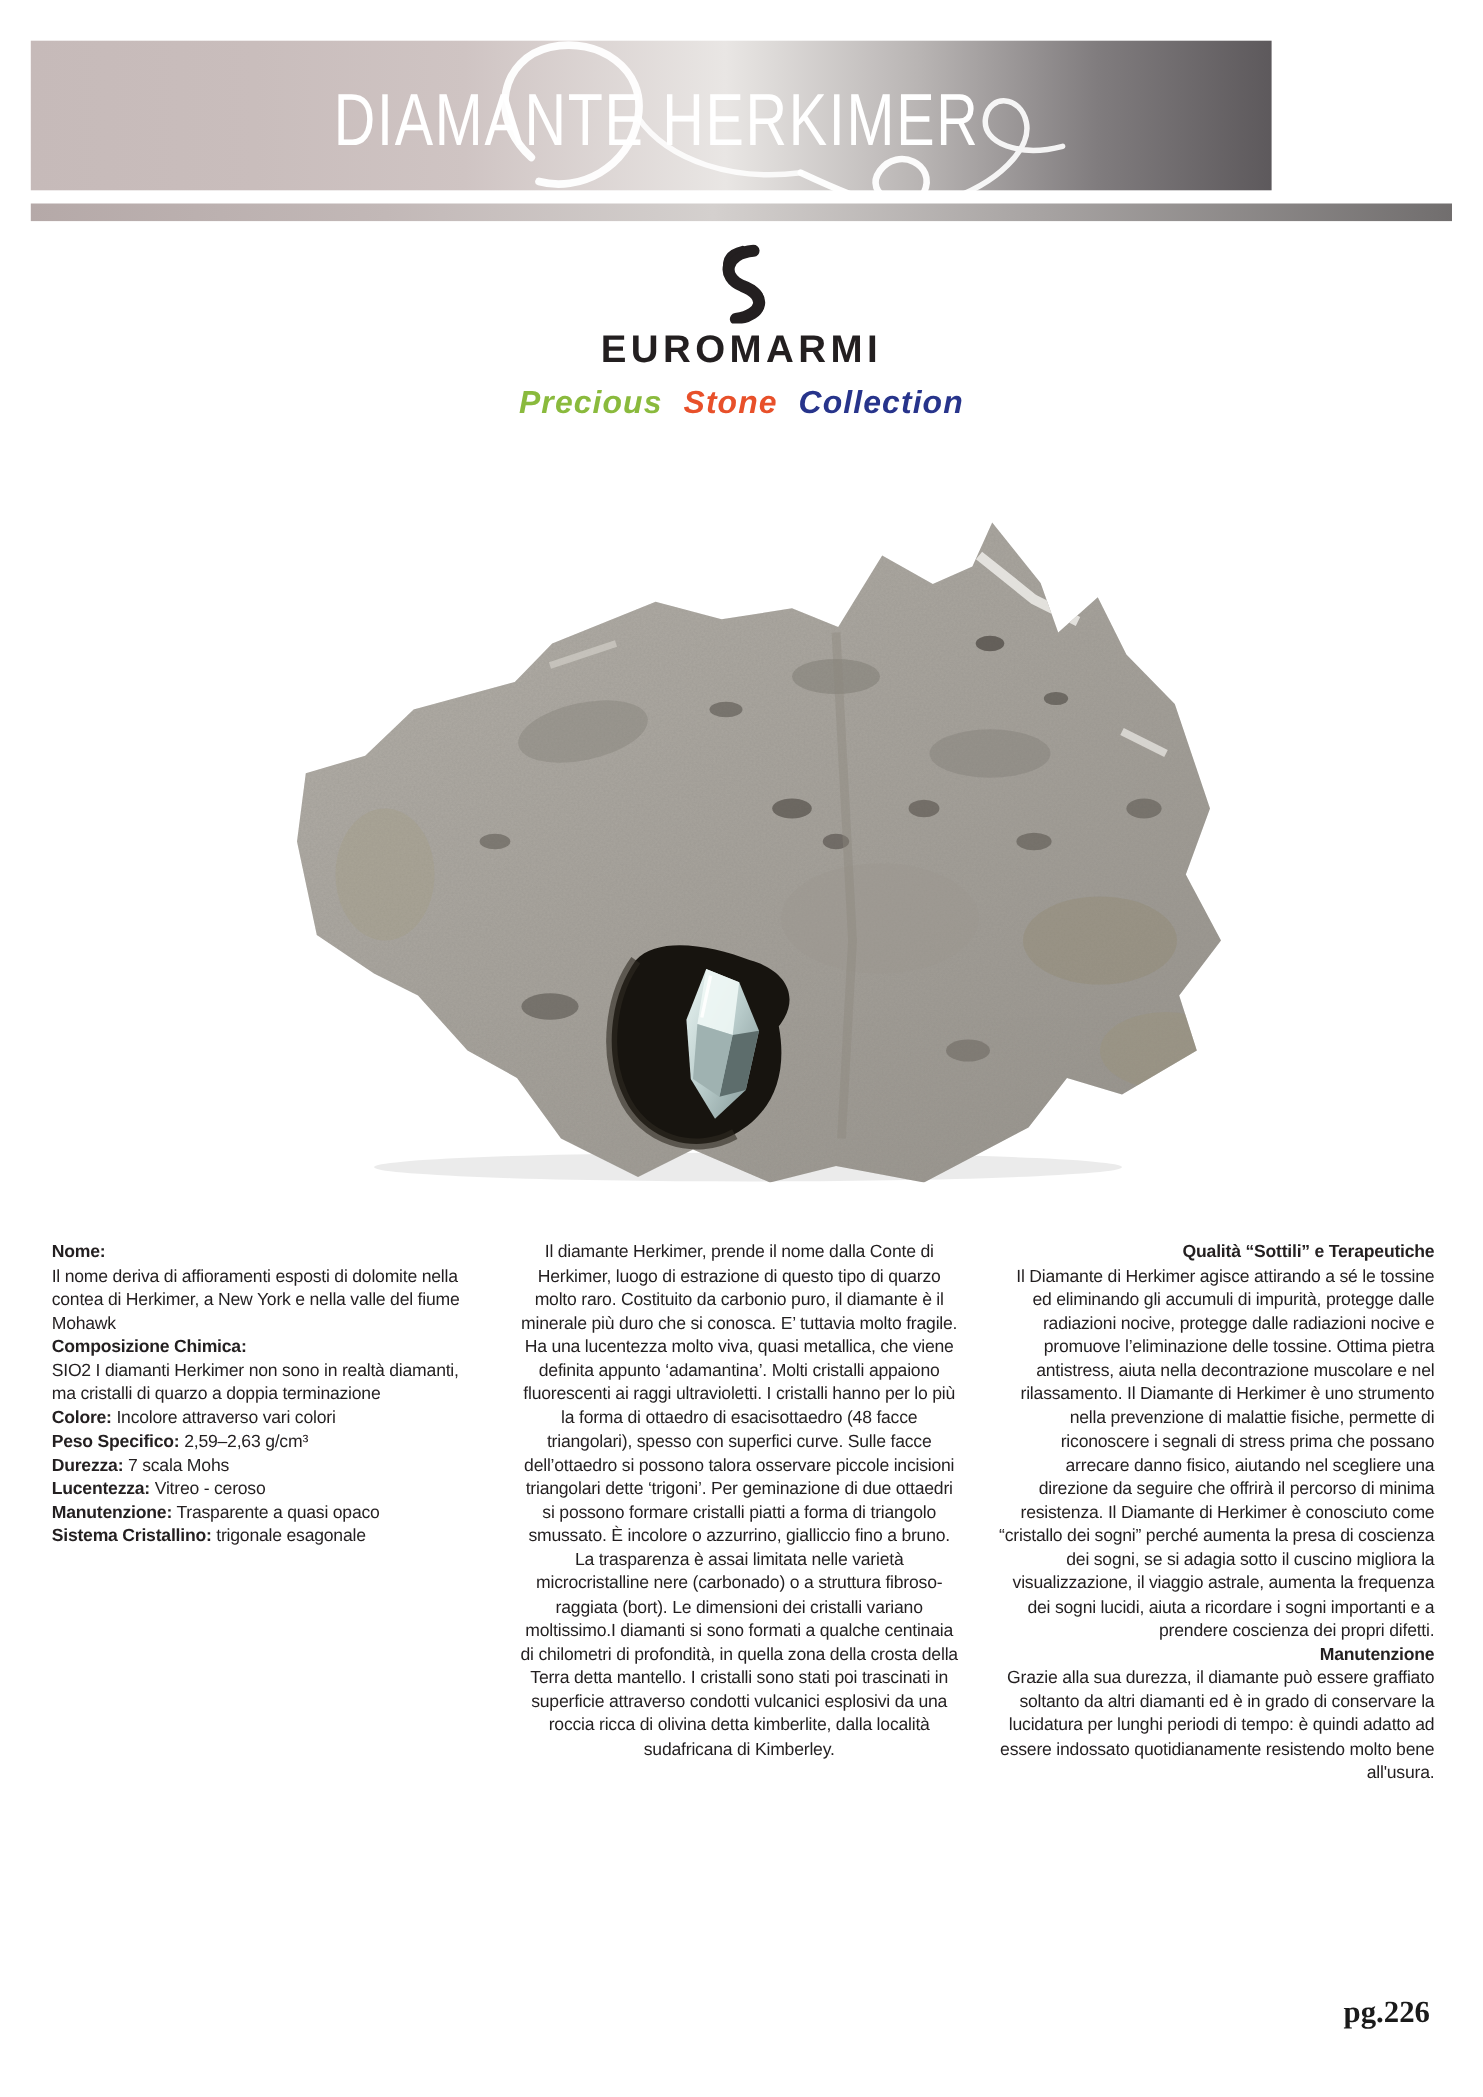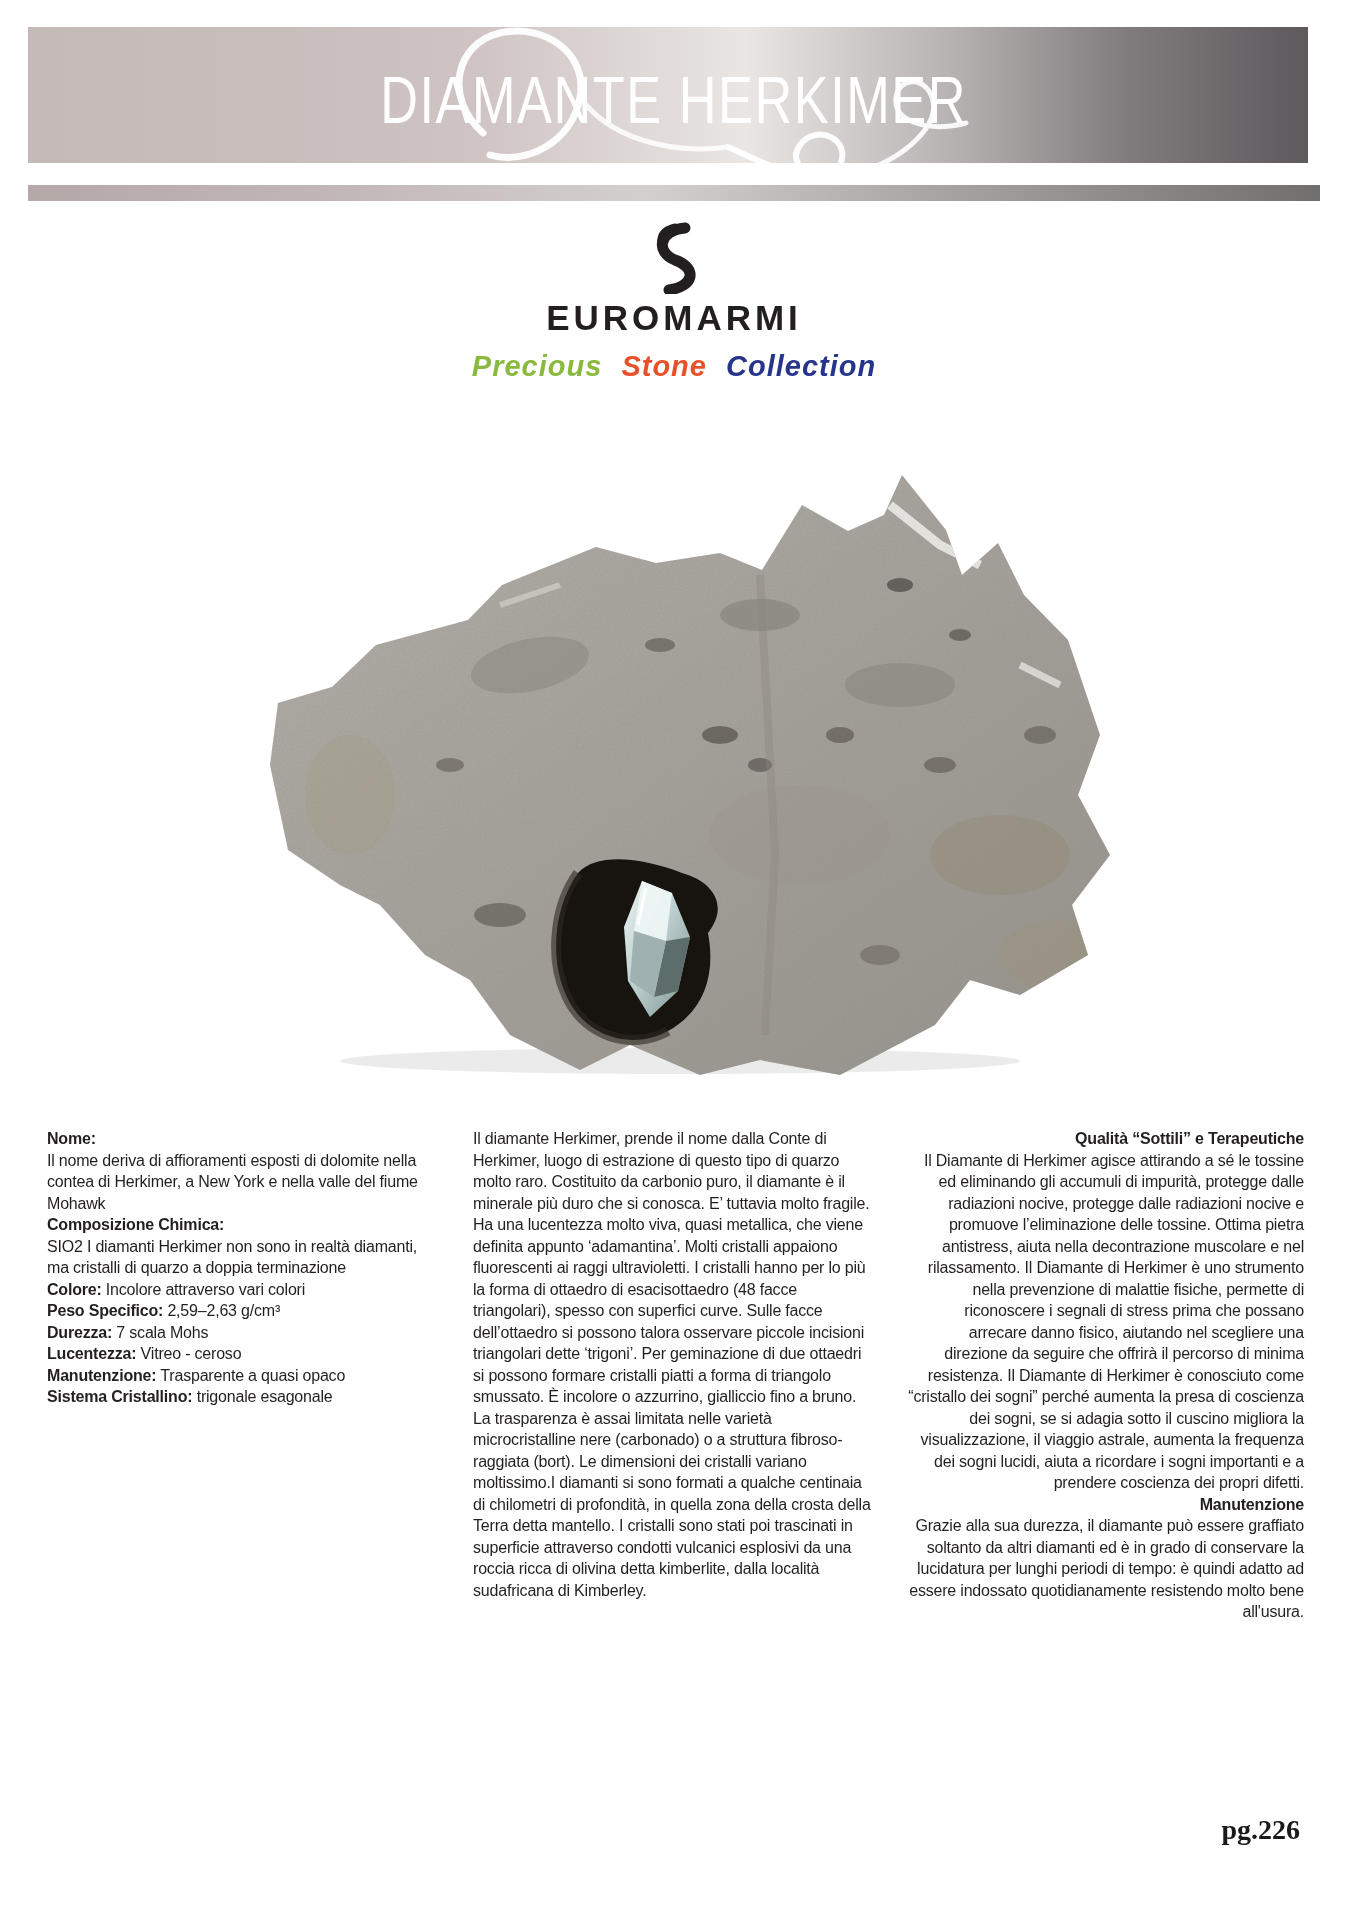--- a/index.html
+++ b/index.html
@@ -1,22 +1,22 @@
 <!DOCTYPE html>
 <html><head>
 <meta charset="utf-8">
 <style>
   html,body{margin:0;padding:0;background:#ffffff;}
   body{width:1348px;height:1906px;position:relative;overflow:hidden;
        font-family:"Liberation Sans",sans-serif;color:#231f20;}
 
   
-  .banner{position:absolute;left:28px;top:27px;width:1256px;height:136px;
+  .banner{position:absolute;left:28px;top:37px;width:1128px;height:136px;
     background:linear-gradient(90deg,#c6bab9 0%,#c9bdbc 18%,#cfc4c3 35%,
-      #e9e6e4 56%,#b7b3b2 72%,#807c7e 86%,#5d595c 100%);padding-left:24px;}
+      #e9e6e4 56%,#b7b3b2 72%,#807c7e 86%,#5d595c 100%);}
   .banner-flourish{position:absolute;left:0;top:-22px;width:1292px;height:190px;pointer-events:none;}
   .banner-title{position:absolute;left:0;top:34px;width:100%;text-align:center;
     color:#ffffff;font-size:67px;font-weight:normal;letter-spacing:2px;
     transform:scaleX(.78);transform-origin:52% 50%;white-space:nowrap;}
   .thinbar{position:absolute;left:28px;top:185px;width:1292px;height:16px;
     background:linear-gradient(90deg,#b5a9a8 0%,#c2b8b7 25%,#d4d0ce 48%,
       #a9a5a4 70%,#716e6e 100%);}
 
   
   .logo{position:absolute;left:0;top:222px;width:1348px;text-align:center;}
@@ -28,21 +28,21 @@
   .collection{margin-top:12px;font-family:Liberation Sans, sans-serif;font-style:italic;
     font-weight:bold;font-size:29px;letter-spacing:1px;}
   .collection span{padding:0 5px;}
 
   
   .rock-wrap{position:absolute;left:200px;top:435px;width:950px;height:640px;}
 
   
   .col{position:absolute;top:1128px;font-size:16px;line-height:21.5px;letter-spacing:-0.2px;}
   .col-left{left:47px;width:394px;text-align:left;}
-  .col-mid{left:473px;width:398px;text-align:left;}
+  .col-mid{left:473px;width:398px;text-align:center;}
   .col-right{left:906px;width:398px;text-align:right;}
   .lbl{font-weight:bold;}
   .heading{font-weight:bold;}
 
   
   .pagenum{position:absolute;right:48px;top:1814px;
     font-family:"Liberation Serif",serif;font-weight:bold;font-size:28px;color:#1a1a1a;}
 </style>
 </head>
 <body>

